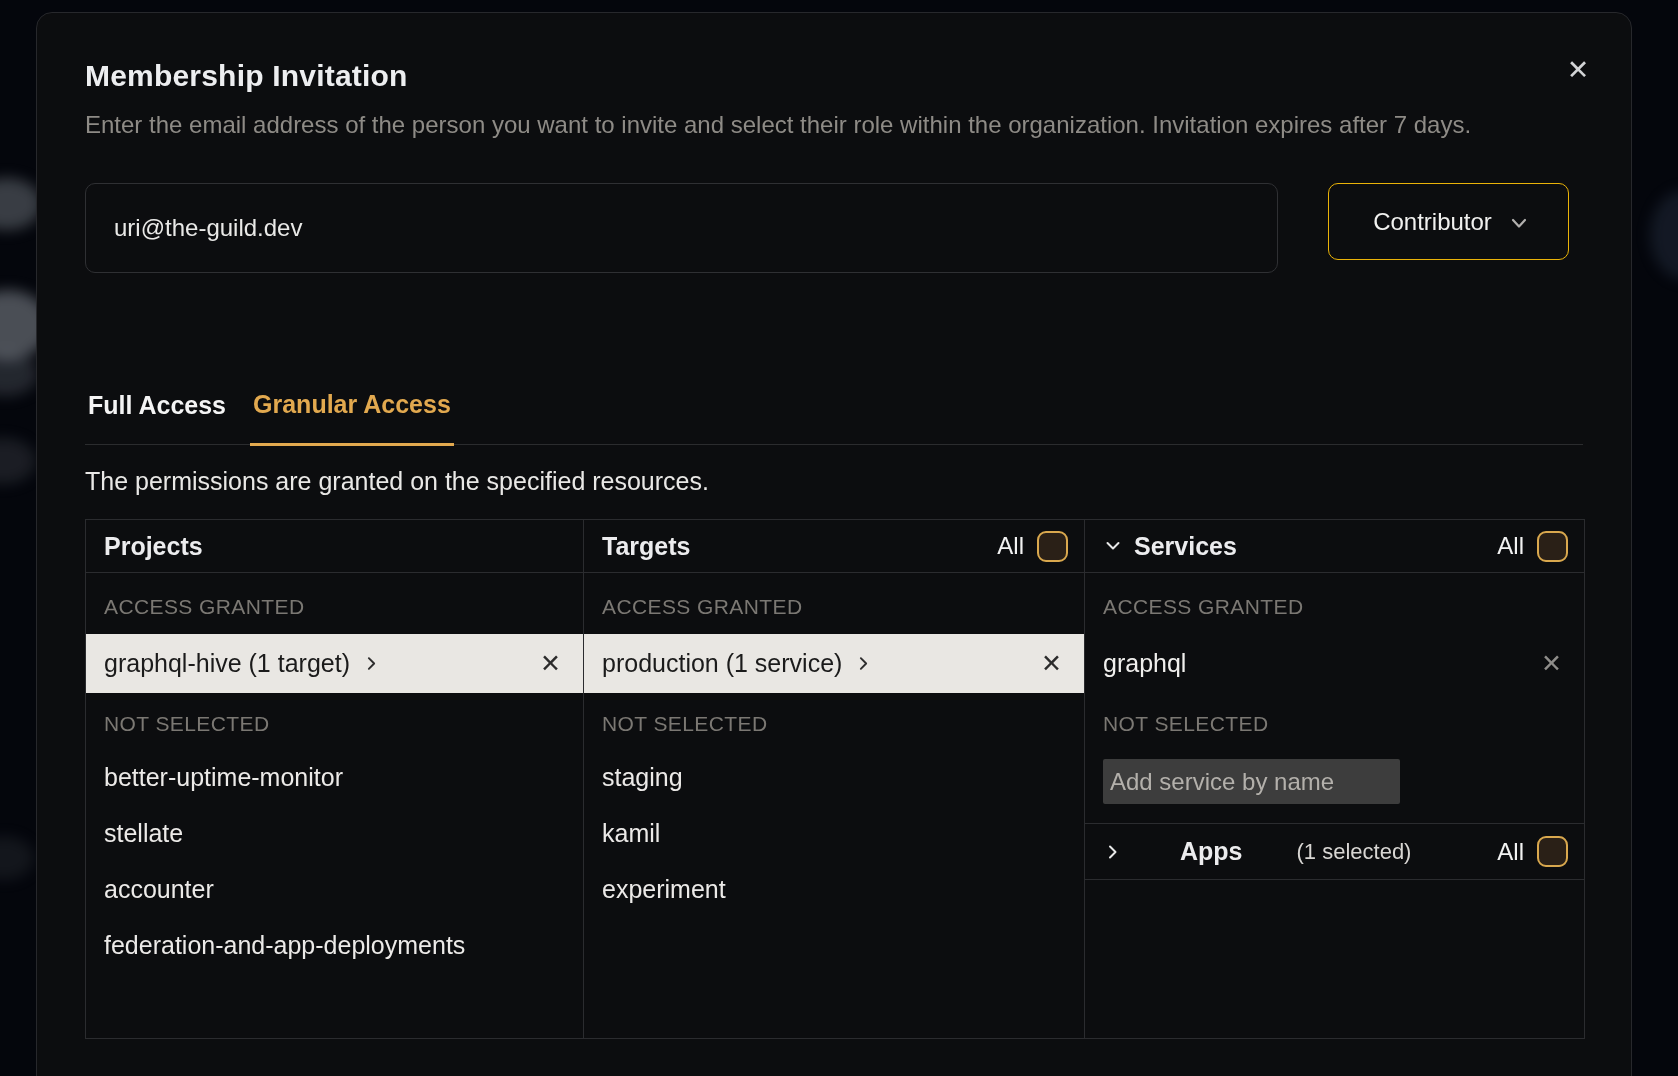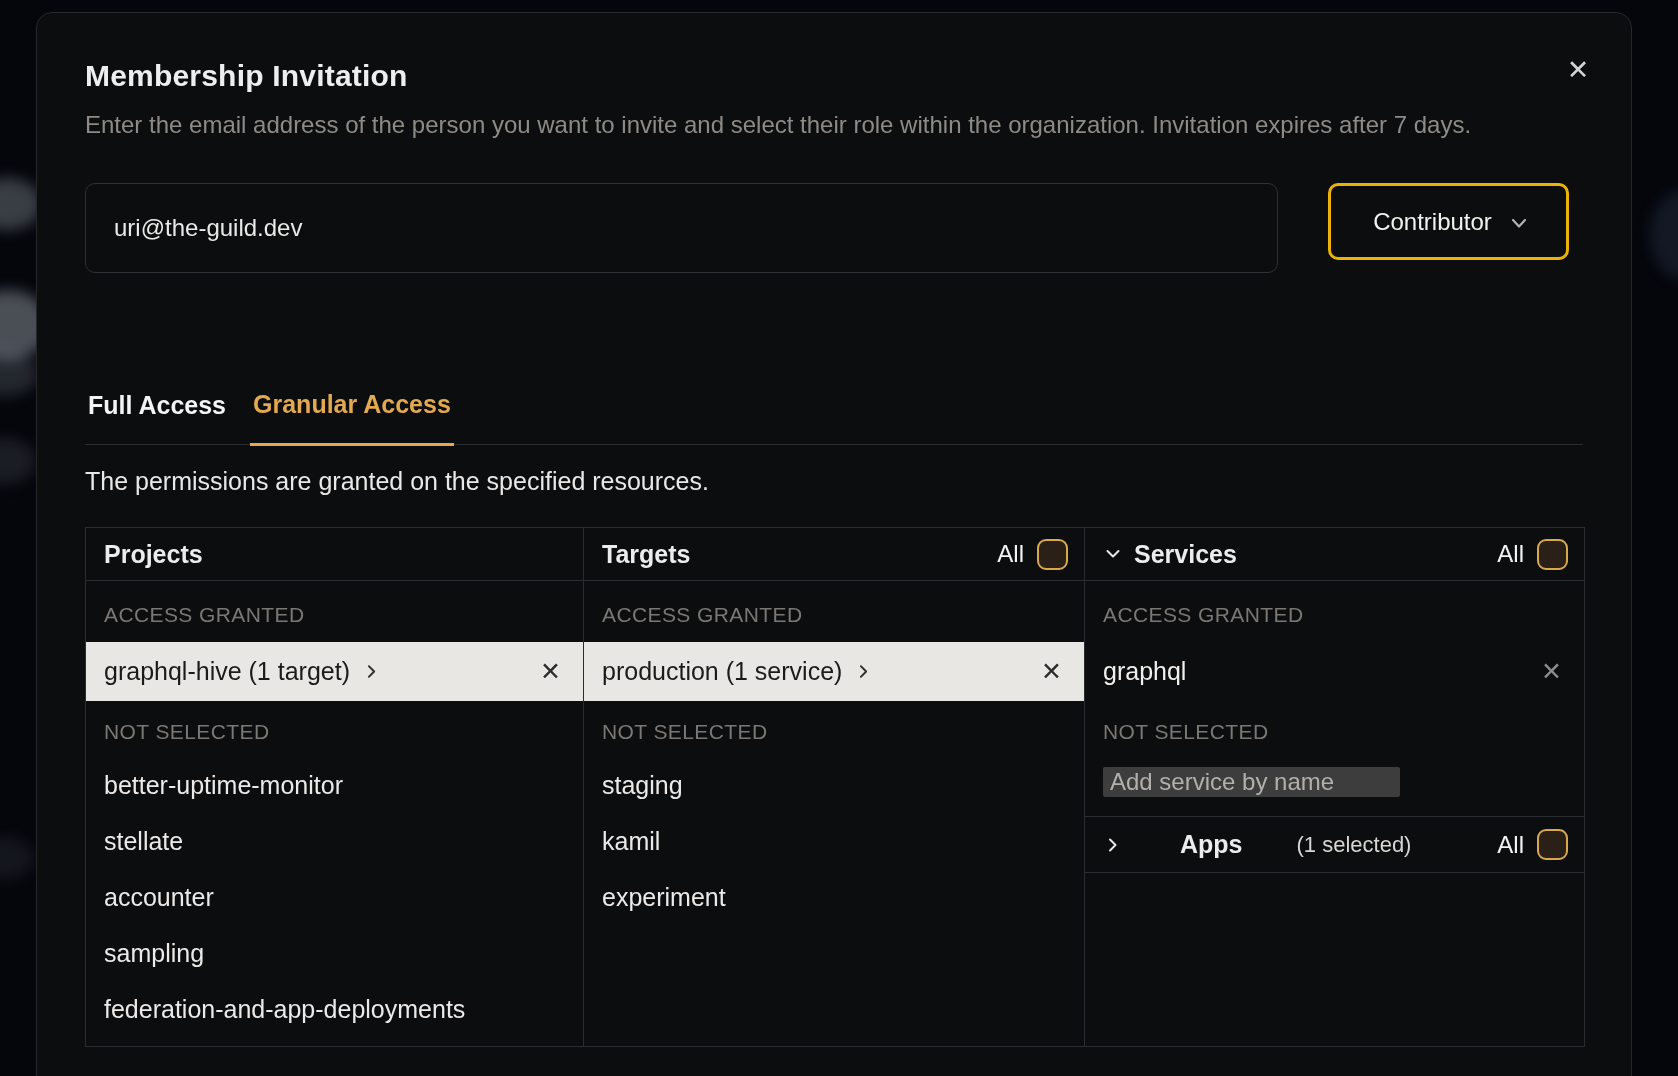--- a/index.html
+++ b/index.html
@@ -41,41 +41,41 @@
 
   .invite-row { margin-top:40px; display:flex; gap:50px; }
   .email-input {
     width:1193px; height:90px;
     background:transparent; border:1px solid #2f3033; border-radius:10px;
     color:#e9e9e7; font-size:24px; padding:0 28px;
     font-family:inherit; outline:none;
   }
   .role-select {
     width:241px; height:77px;
-    background:transparent; border:3px solid #eab308; border-radius:10px;
+    background:transparent; border:1px solid #eab308; border-radius:10px;
     color:#f1f1ef; font-size:24px;
     display:flex; align-items:center; justify-content:center; gap:16px;
     cursor:pointer;
     padding-left:6px;
   }
   .role-select svg { margin-top:3px; }
 
   
   .tabs { margin-top:111px; display:flex; gap:21px; border-bottom:1px solid #2b2c2e; }
   .tab {
     padding:6px 3px 24px 3px; font-size:25px; font-weight:700; cursor:pointer;
     background:none; border:none; color:#f4f4f4; font-family:inherit;
   }
   .tab.active { color:#e2a94f; border-bottom:3px solid #e2a94f; margin-bottom:-2px; }
 
   .permissions-note { margin-top:22px; font-size:25px; color:#e9e8e6; }
 
   
   .res-table {
-    margin-top:31px; width:1500px; height:520px;
+    margin-top:23px; width:1500px; height:520px;
     border:1px solid #2b2c2f;
     display:grid; grid-template-columns:498px 501px 1fr;
   }
   .col { overflow:hidden; }
   .col.divided { border-right:1px solid #2b2c2f; }
   .col-header {
     height:53px; border-bottom:1px solid #2b2c2f;
     display:flex; align-items:center;
     padding:0 16px 0 18px;
     font-size:25px; font-weight:700; color:#ececee;
@@ -106,21 +106,21 @@
   .granted-row.light .remove-x { color:#2b2b2b; }
   .granted-row.dark  .remove-x { color:#8f8d8a; }
 
   .res-item {
     height:56px; display:flex; align-items:center;
     padding:0 18px; font-size:25px; color:#eceae8; cursor:pointer;
   }
 
   .add-service-input {
     display:block; margin:10px 0 19px 18px;
-    width:297px; height:30px;
+    width:297px; height:45px;
     background:#3d3d3d; border:none; border-radius:2px;
     color:#b3b0ab; font-size:24px; padding:0 7px;
     font-family:inherit; outline:none;
   }
   .add-service-input::placeholder { color:#b3b0ab; opacity:1; }
 
   .apps-row {
     height:57px; border-top:1px solid #2b2c2f; border-bottom:1px solid #2b2c2f;
     display:flex; align-items:center; padding:0 16px 0 18px; cursor:pointer;gap:44px;
   }
@@ -179,21 +179,20 @@
               <path d="M5.5 3 L10.5 8 L5.5 13" fill="none" stroke="#2e2e2e" stroke-width="1.8" stroke-linecap="round" stroke-linejoin="round"></path>
             </svg>
         </span>
         <span class="spacer"></span>
         <button class="remove-x">✕</button>
       </div>
       <div class="section-label ns">NOT SELECTED</div>
       <div class="res-item">better-uptime-monitor</div>
       <div class="res-item">stellate</div>
       <div class="res-item">accounter</div>
-      <div class="res-item">sampling</div>
       <div class="res-item">federation-and-app-deployments</div>
     </div>
 
     <div class="col divided">
       <div class="col-header">
         <span>Targets</span>
         <span class="all-group">
           <span class="all-label">All</span>
           <div class="checkbox"></div>
         </span>

